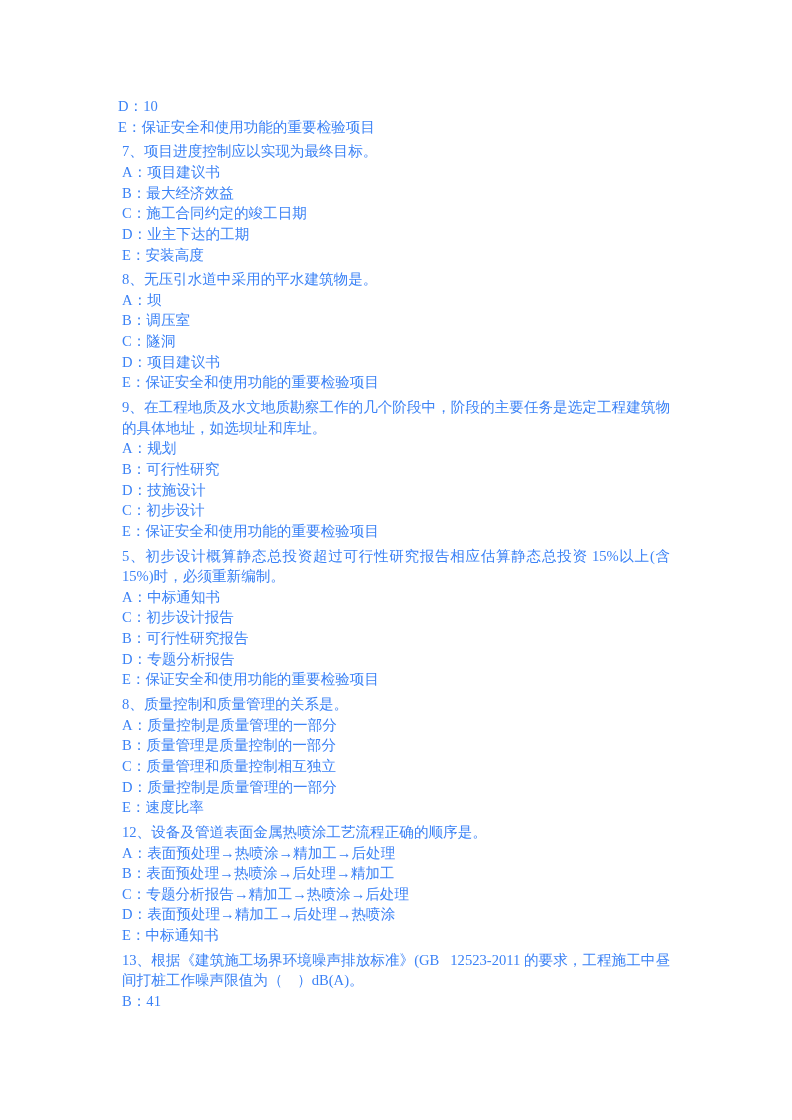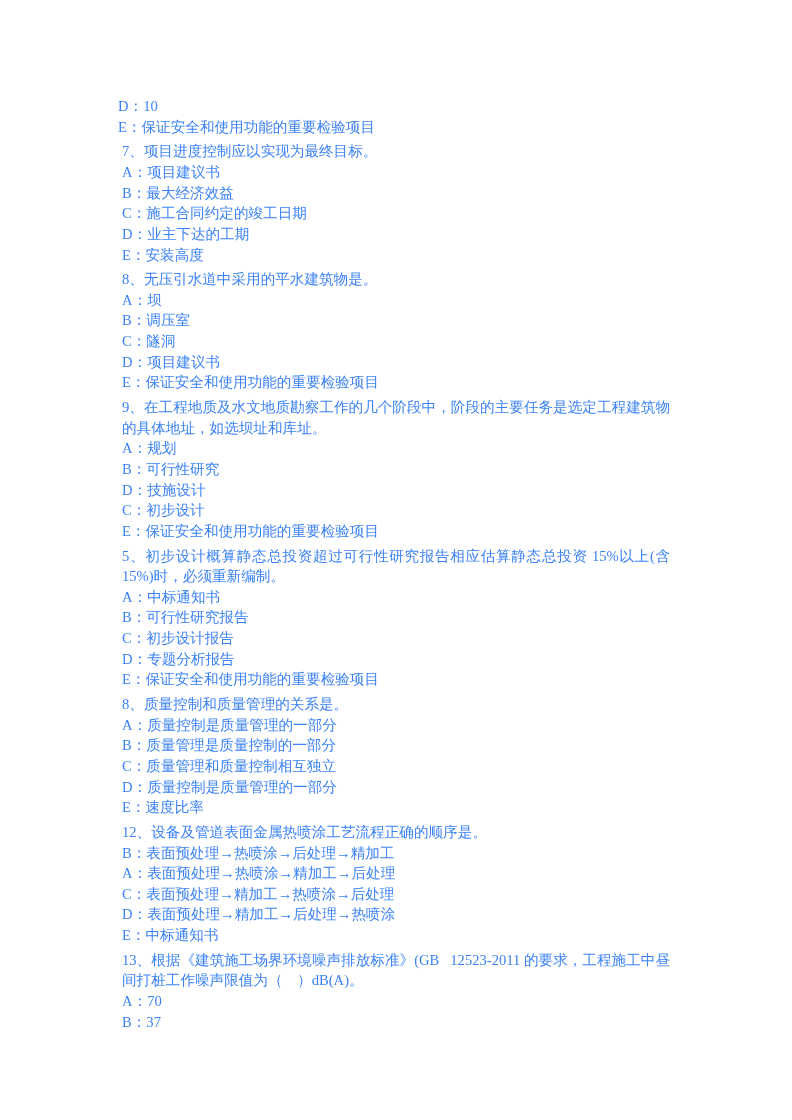--- a/index.html
+++ b/index.html
@@ -78,43 +78,42 @@
     <p class="opt line"><span class="opt-label">A：</span><span>规划</span></p>
     <p class="opt line"><span class="opt-label">B：</span><span>可行性研究</span></p>
     <p class="opt line"><span class="opt-label">D：</span><span>技施设计</span></p>
     <p class="opt line"><span class="opt-label">C：</span><span>初步设计</span></p>
     <p class="opt line"><span class="opt-label">E：</span><span>保证安全和使用功能的重要检验项目</span></p>
   </div>
 
   <div class="q">
     <p class="q-stem"><span>5、</span><span>初步设计概算静态总投资超过可行性研究报告相应估算静态总投资 15%以上(含 15%)时，必须重新编制。</span></p>
     <p class="opt line"><span class="opt-label">A：</span><span>中标通知书</span></p>
+    <p class="opt line"><span class="opt-label">C：</span><span>初步设计报告</span></p>
     <p class="opt line"><span class="opt-label">B：</span><span>可行性研究报告</span></p>
-    <p class="opt line"><span class="opt-label">C：</span><span>初步设计报告</span></p>
     <p class="opt line"><span class="opt-label">D：</span><span>专题分析报告</span></p>
     <p class="opt line"><span class="opt-label">E：</span><span>保证安全和使用功能的重要检验项目</span></p>
   </div>
 
   <div class="q">
     <p class="q-stem"><span>8、</span><span>质量控制和质量管理的关系是。</span></p>
     <p class="opt line"><span class="opt-label">A：</span><span>质量控制是质量管理的一部分</span></p>
     <p class="opt line"><span class="opt-label">B：</span><span>质量管理是质量控制的一部分</span></p>
     <p class="opt line"><span class="opt-label">C：</span><span>质量管理和质量控制相互独立</span></p>
     <p class="opt line"><span class="opt-label">D：</span><span>质量控制是质量管理的一部分</span></p>
     <p class="opt line"><span class="opt-label">E：</span><span>速度比率</span></p>
   </div>
 
   <div class="q">
     <p class="q-stem"><span>12、</span><span>设备及管道表面金属热喷涂工艺流程正确的顺序是。</span></p>
+    <p class="opt line"><span class="opt-label">A：</span><span>表面预处理→热喷涂→精加工→后处理</span></p>
     <p class="opt line"><span class="opt-label">B：</span><span>表面预处理→热喷涂→后处理→精加工</span></p>
-    <p class="opt line"><span class="opt-label">A：</span><span>表面预处理→热喷涂→精加工→后处理</span></p>
-    <p class="opt line"><span class="opt-label">C：</span><span>表面预处理→精加工→热喷涂→后处理</span></p>
+    <p class="opt line"><span class="opt-label">C：</span><span>专题分析报告→精加工→热喷涂→后处理</span></p>
     <p class="opt line"><span class="opt-label">D：</span><span>表面预处理→精加工→后处理→热喷涂</span></p>
     <p class="opt line"><span class="opt-label">E：</span><span>中标通知书</span></p>
   </div>
 
   <div class="q">
     <p class="q-stem" style="white-space: pre-wrap;"><span>13、</span><span>根据《建筑施工场界环境噪声排放标准》(GB   12523-2011 的要求，工程施工中昼间打桩工作噪声限值为（    ）dB(A)。</span></p>
-    <p class="opt line"><span class="opt-label">A：</span><span>70</span></p>
-    <p class="opt line"><span class="opt-label">B：</span><span>37</span></p>
+    <p class="opt line"><span class="opt-label">B：</span><span>41</span></p>
   </div>
 
 </div>
 
 </body></html>

